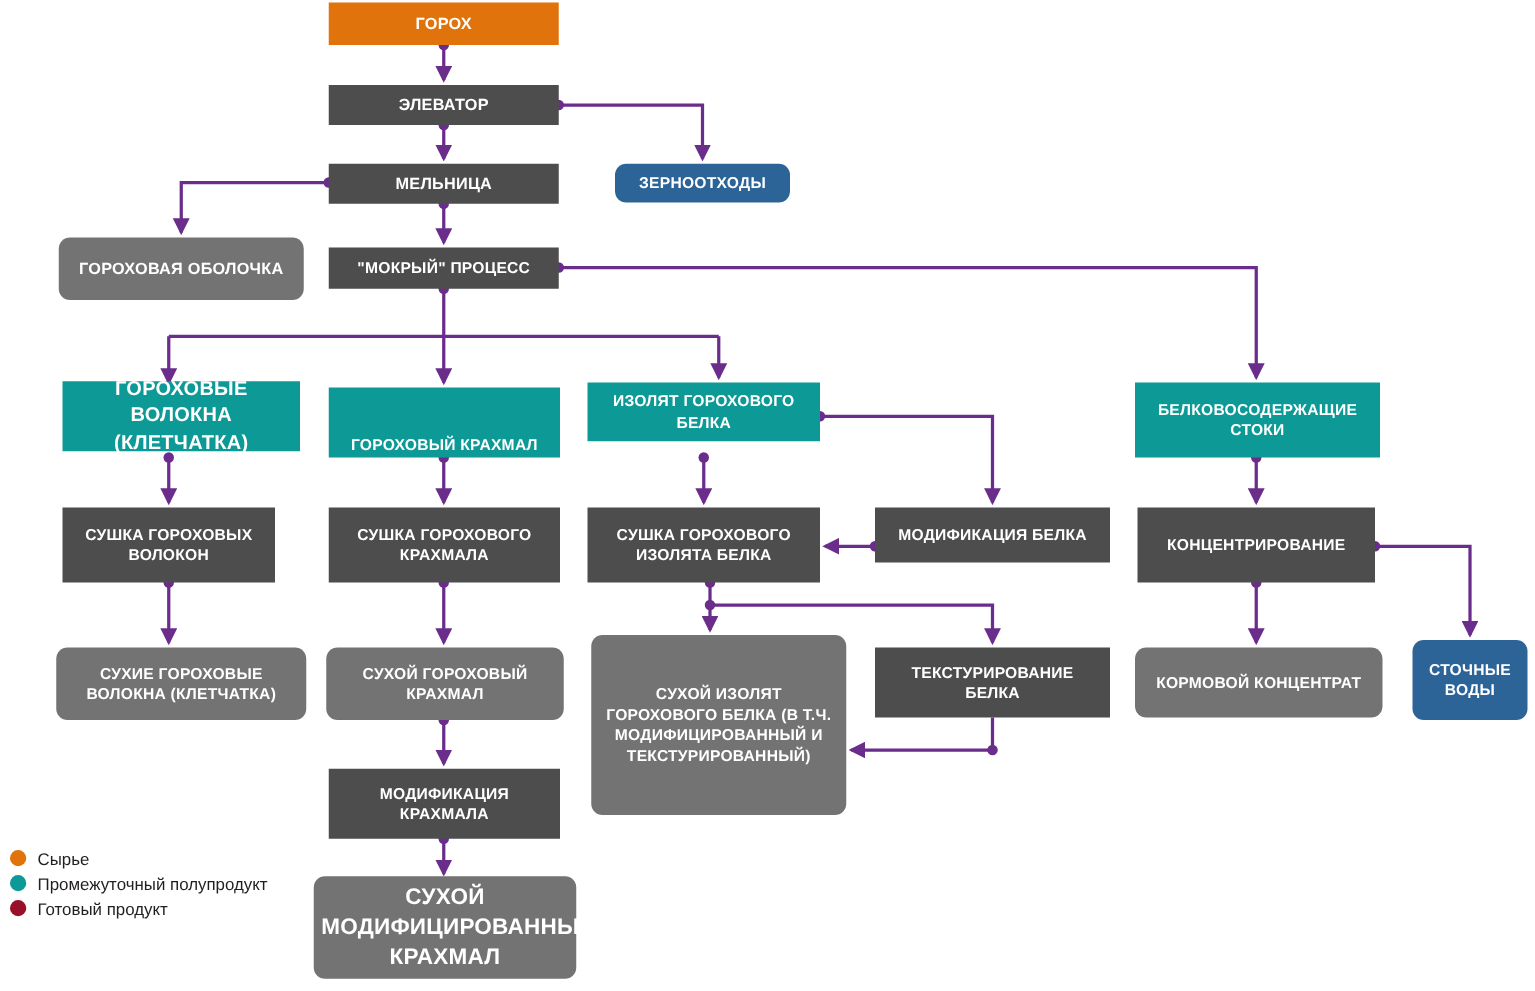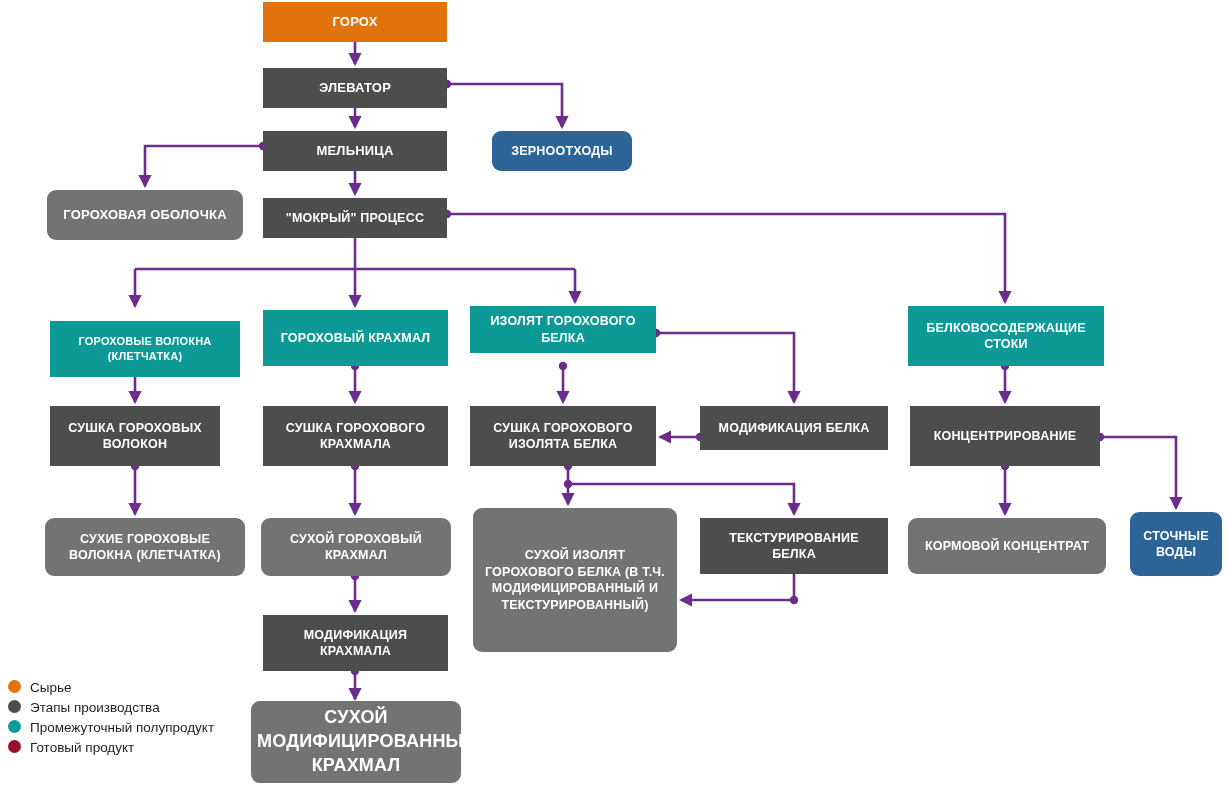--- a/index.html
+++ b/index.html
@@ -30,21 +30,21 @@
     position: absolute;
     box-sizing: border-box;
     display: flex;
     align-items: center;
     justify-content: center;
     text-align: center;
     color: #ffffff;
     font-weight: bold;
     letter-spacing: 0.2px;
     line-height: 1.32;
-    padding: 20px 6px;
+    padding: 2px 6px;
     z-index: 3;
   }
   .node span { display: block; width: 100%; }
   .t-raw     { background: #E0730C; border-radius: 0; }
   .t-stage   { background: #4D4D4D; border-radius: 0; }
   .t-inter   { background: #0D9A96; border-radius: 0; }
   .t-product { background: #737373; border-radius: 9px; }
   .t-waste   { background: #2C6498; border-radius: 9px; }
 
   .legend {
@@ -165,21 +165,21 @@
       </div>
       <div class="node t-stage" style="left: 263px; top: 131px; width: 184px; height: 32px; font-size: 13px;">
         <span>МЕЛЬНИЦА</span>
       </div>
       <div class="node t-product" style="left: 47px; top: 190px; width: 196px; height: 50px; font-size: 13px;">
         <span>ГОРОХОВАЯ ОБОЛОЧКА</span>
       </div>
       <div class="node t-stage" style="left: 263px; top: 198px; width: 184px; height: 33px; font-size: 12.5px;">
         <span>"МОКРЫЙ" ПРОЦЕСС</span>
       </div>
-      <div class="node t-inter" style="left: 50px; top: 321px; width: 190px; height: 56px; font-size: 11px;">
+      <div class="node t-inter" style="left: 50px; top: 305px; width: 190px; height: 56px; font-size: 16px;">
         <span>ГОРОХОВЫЕ ВОЛОКНА (КЛЕТЧАТКА)</span>
       </div>
       <div class="node t-inter" style="left: 263px; top: 310px; width: 185px; height: 56px; font-size: 12.5px; align-items: flex-end;">
         <span>ГОРОХОВЫЙ КРАХМАЛ</span>
       </div>
       <div class="node t-inter" style="left: 470px; top: 306px; width: 186px; height: 47px; font-size: 12.5px;">
         <span>ИЗОЛЯТ ГОРОХОВОГО БЕЛКА</span>
       </div>
       <div class="node t-inter" style="left: 908px; top: 306px; width: 196px; height: 60px; font-size: 12.5px;">
         <span>БЕЛКОВОСОДЕРЖАЩИЕ СТОКИ</span>
@@ -224,24 +224,20 @@
         <span>СУХОЙ МОДИФИЦИРОВАННЫЙ КРАХМАЛ</span>
       </div>
     </div>
 
   <div class="legend">
     <div class="legend-row">
       <span class="legend-dot" style="background: rgb(224, 115, 12);"></span>
       <span class="legend-label">Сырье</span>
     </div>
     <div class="legend-row">
-      <span class="legend-dot" style="background: rgb(77, 77, 77);"></span>
-      <span class="legend-label">Этапы производства</span>
-    </div>
-    <div class="legend-row">
       <span class="legend-dot" style="background: rgb(13, 154, 150);"></span>
       <span class="legend-label">Промежуточный полупродукт</span>
     </div>
     <div class="legend-row">
       <span class="legend-dot" style="background: rgb(153, 16, 42);"></span>
       <span class="legend-label">Готовый продукт</span>
     </div>
   </div>
 
 </div>

